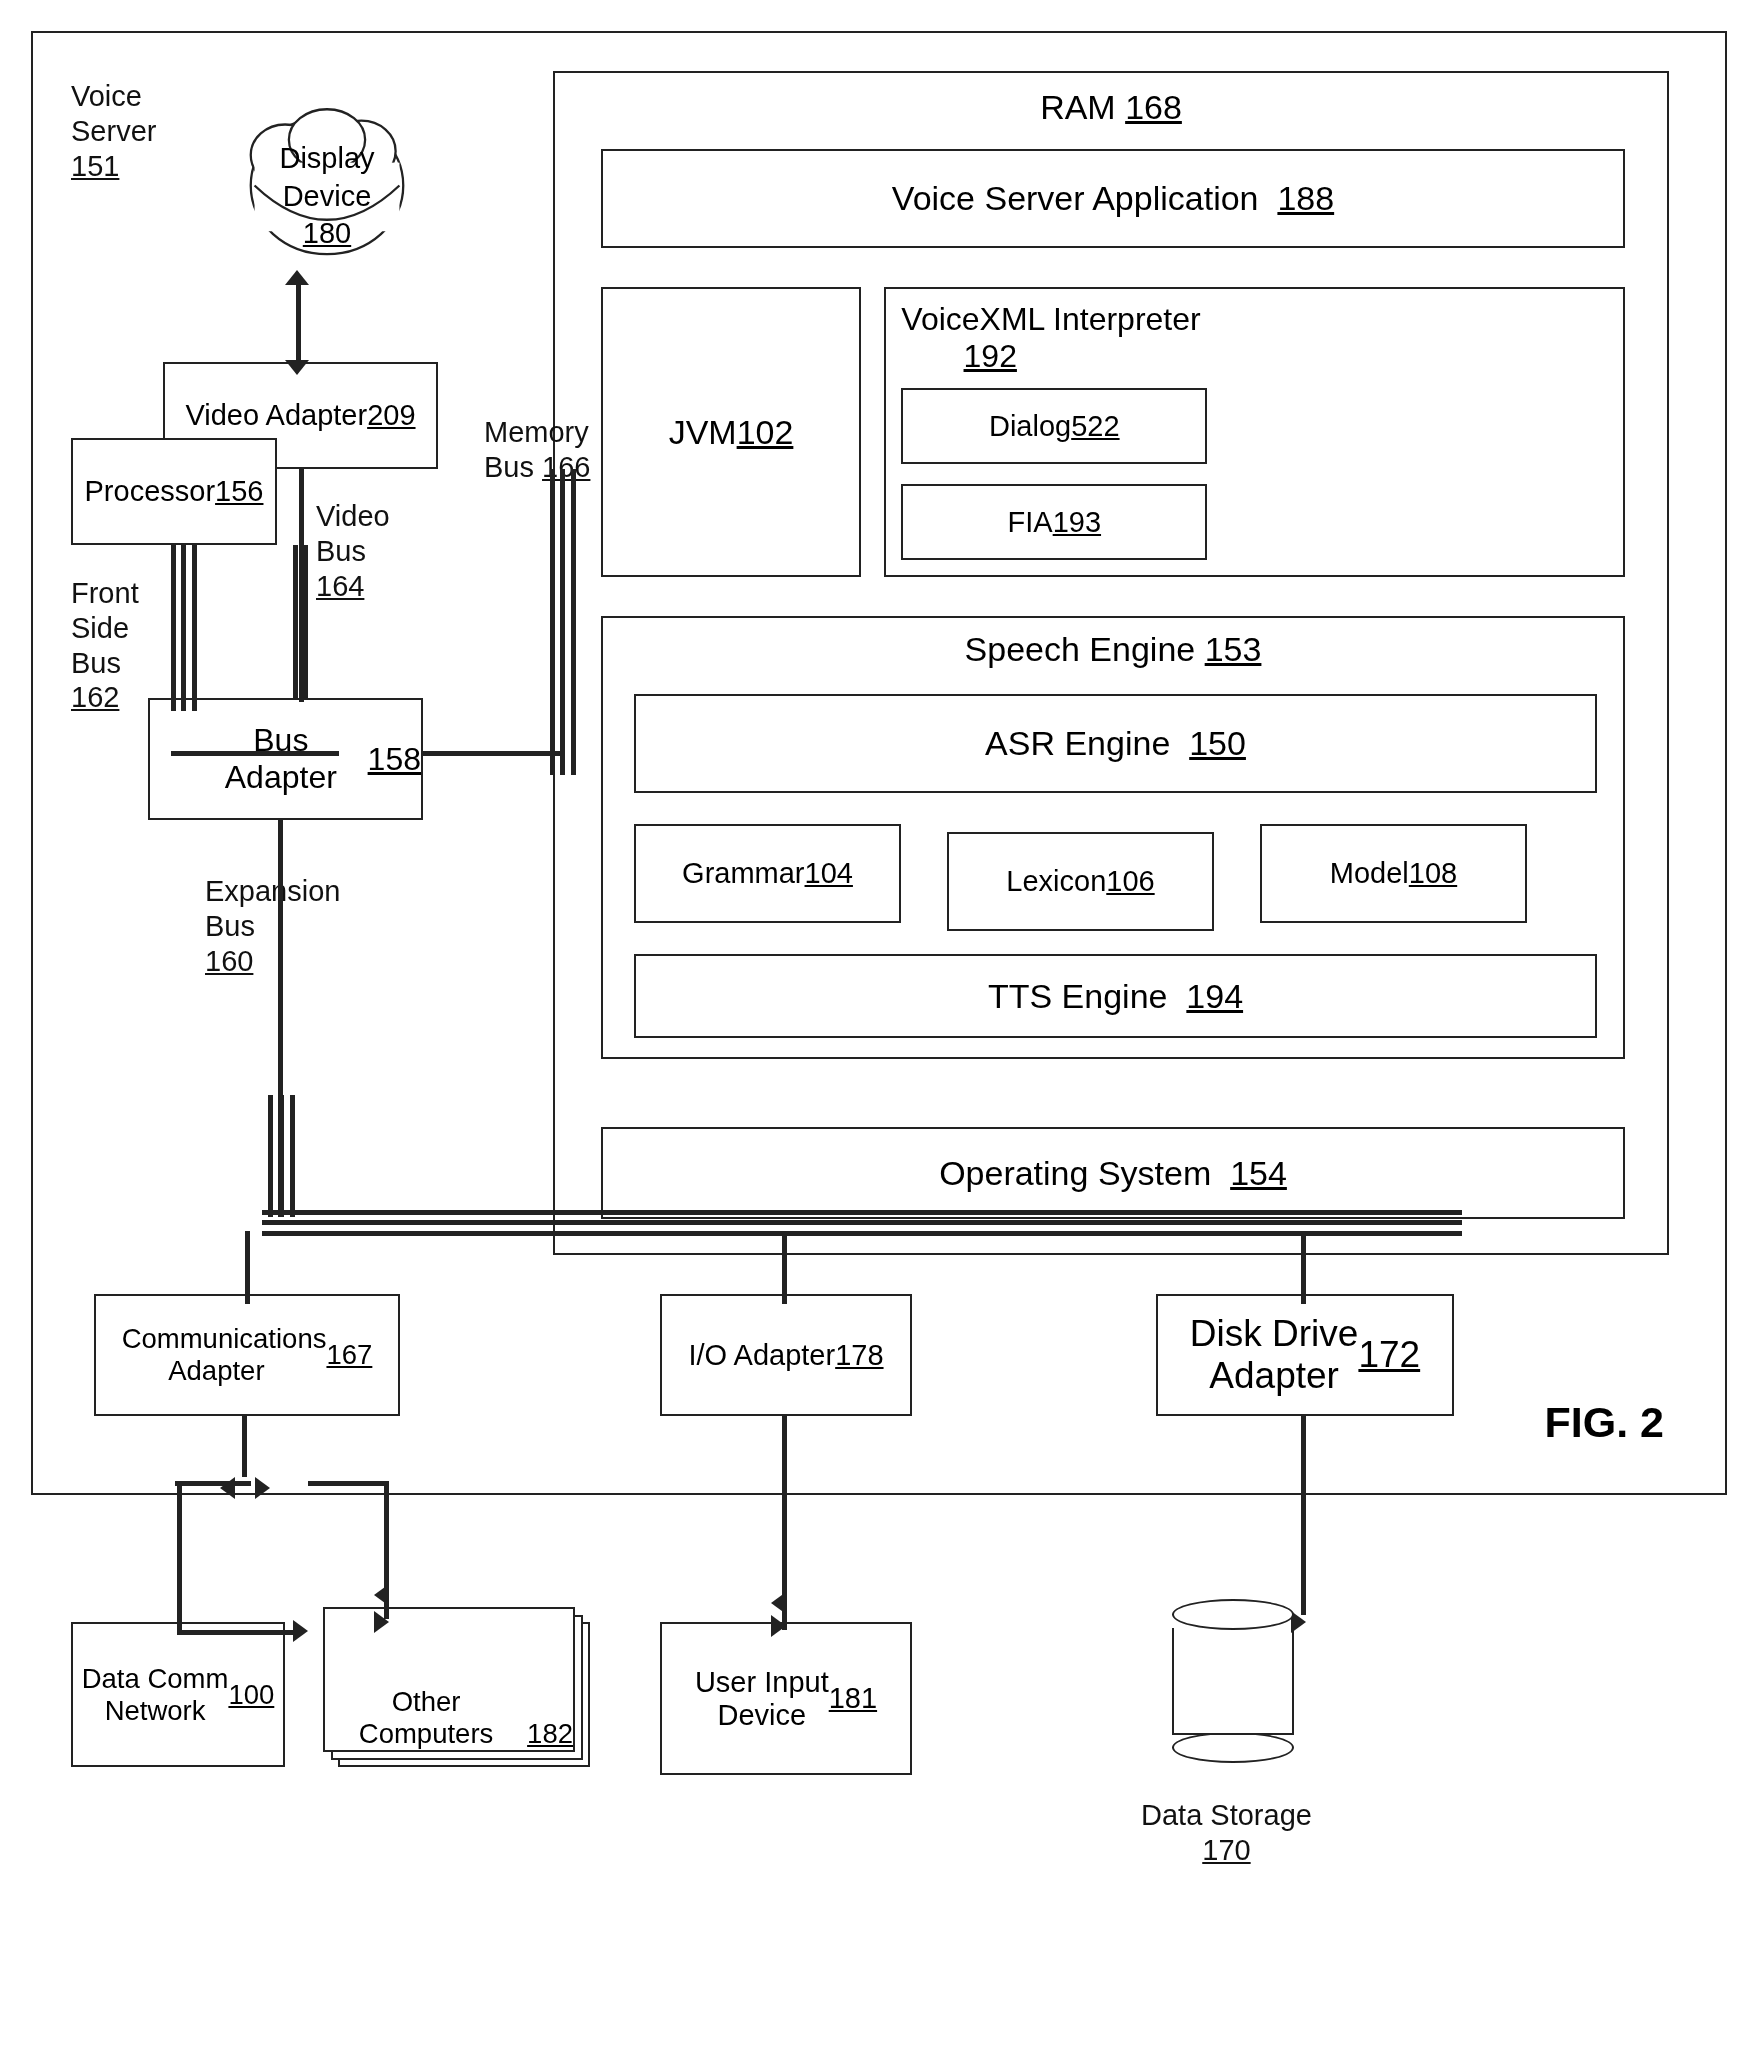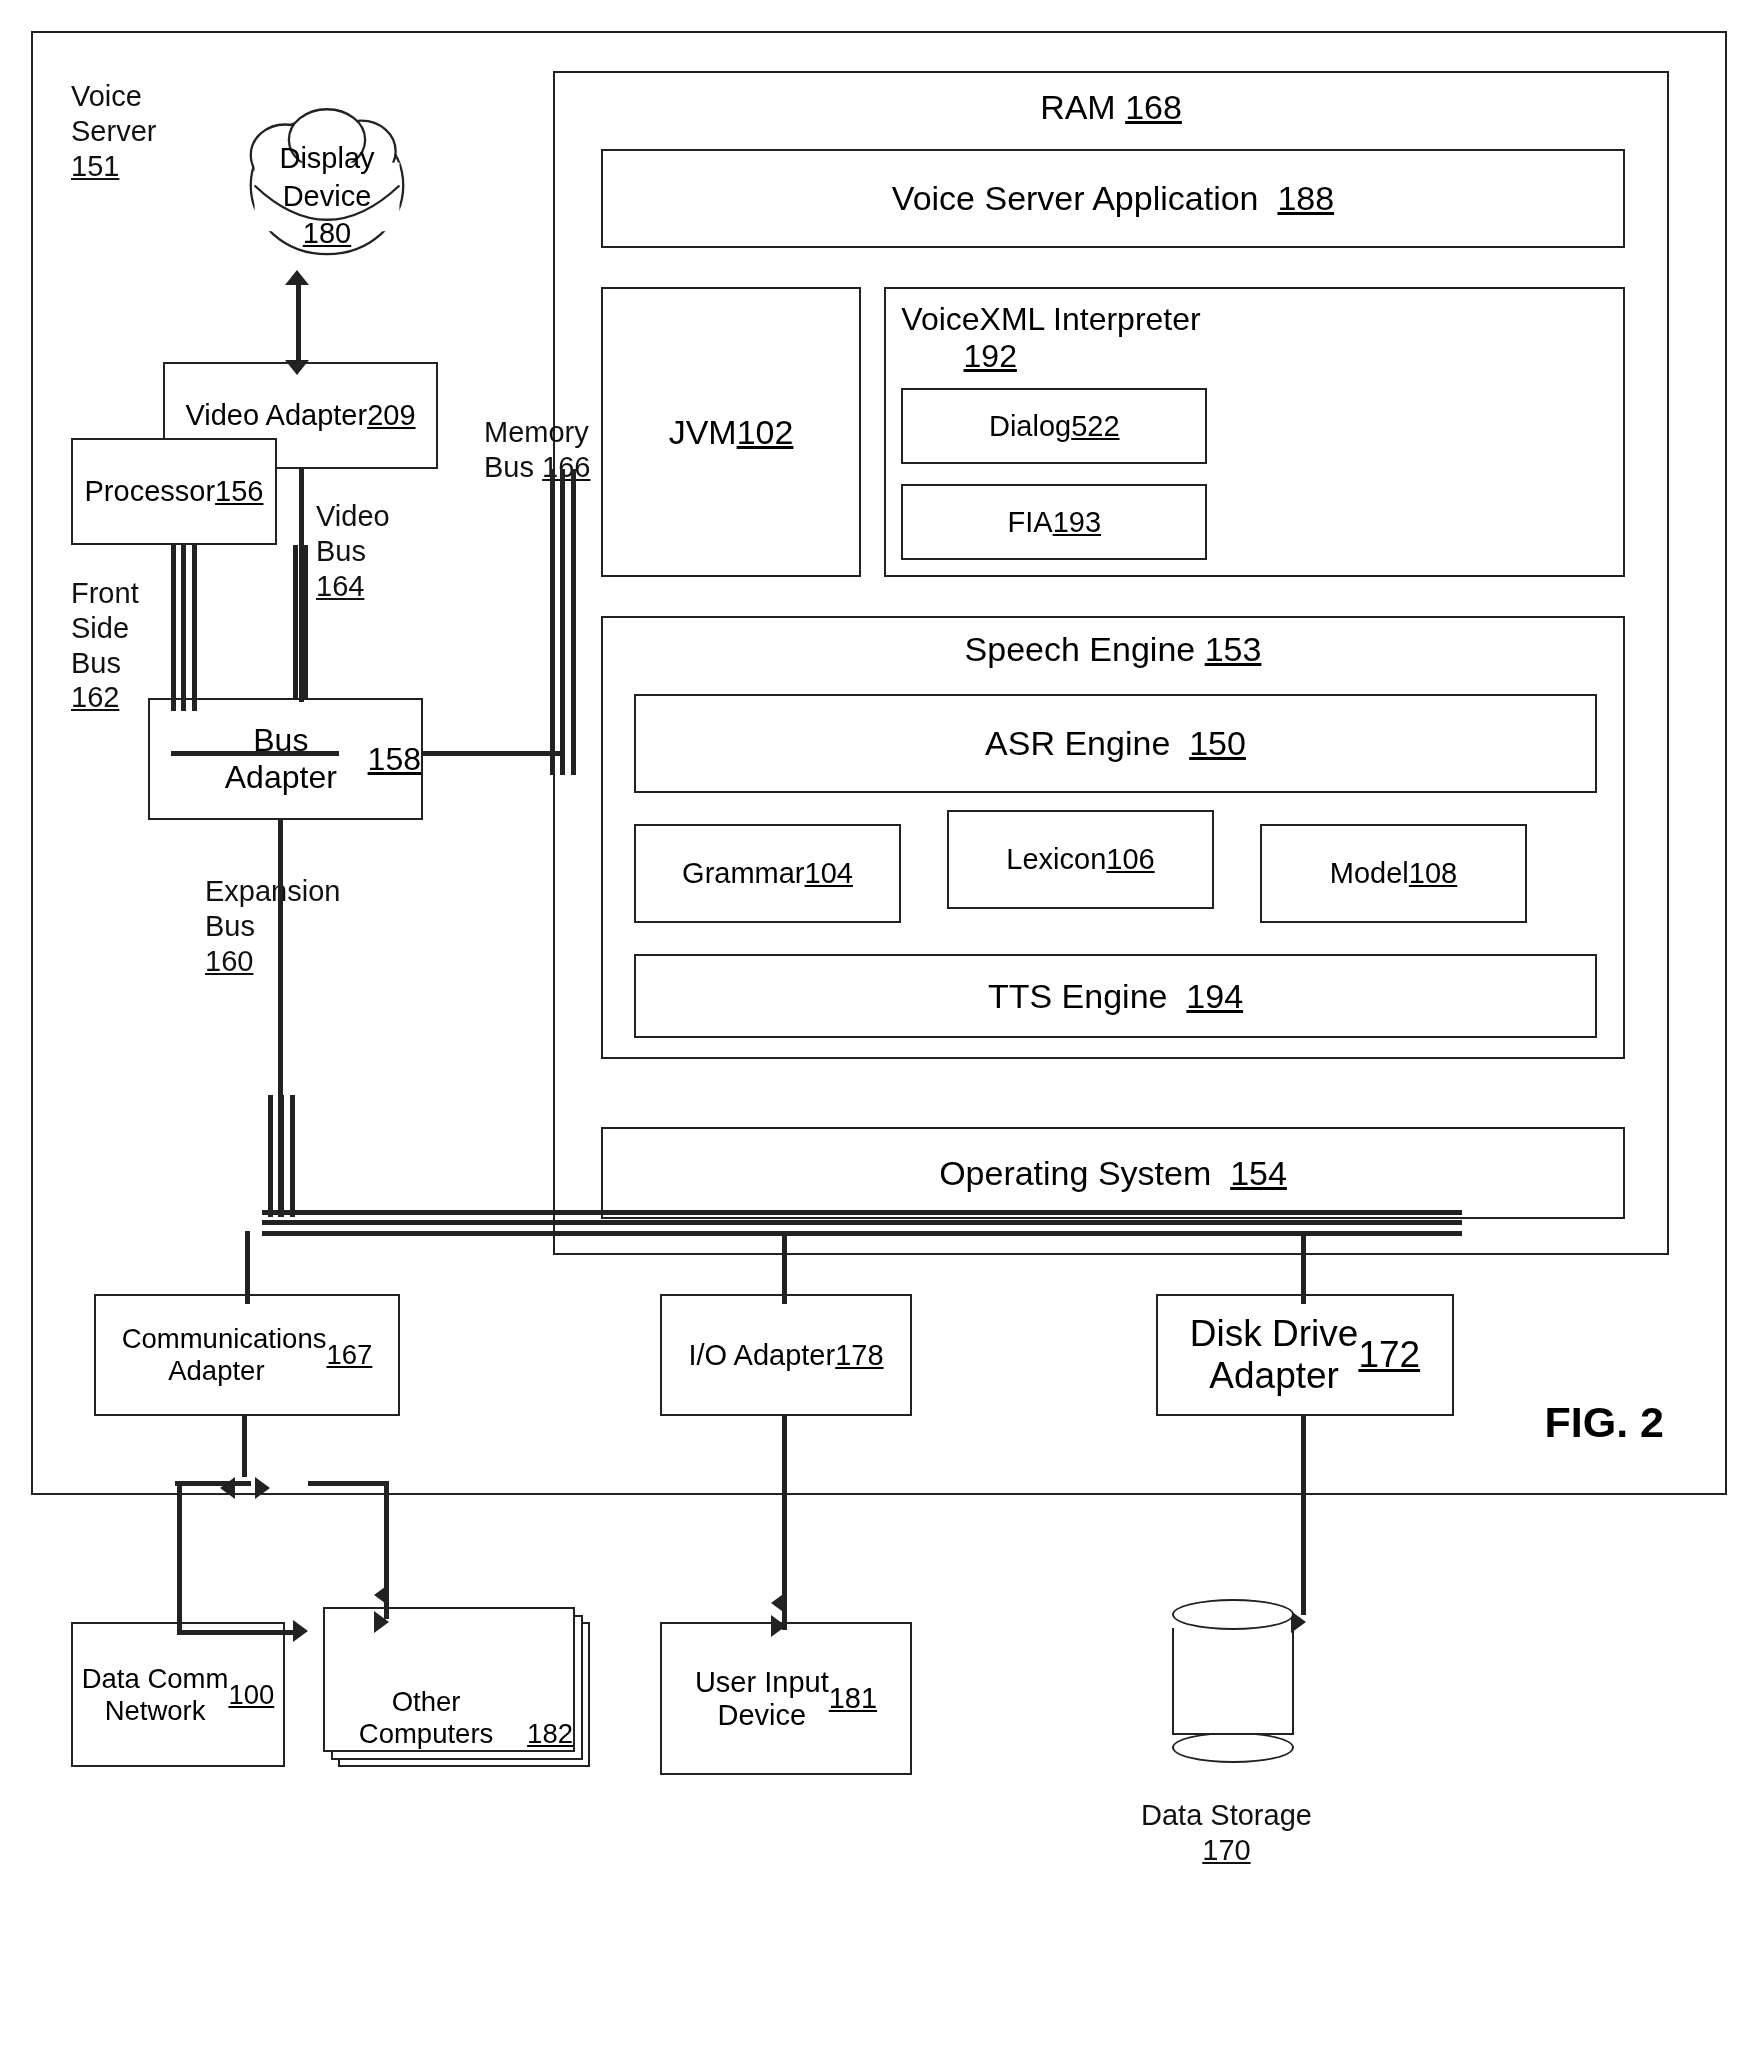--- a/index.html
+++ b/index.html
@@ -136,21 +136,21 @@
       </div>
 
       <div class="box" style="top:76px; left:31px; width:963px; height:99px; font-size:34px;">
         ASR Engine &nbsp;<u>150</u>
       </div>
 
       <div class="box" style="top:206px; left:31px; width:267px; height:99px;">
         Grammar<br><u>104</u>
       </div>
 
-      <div class="box" style="top:192px; left:344px; width:267px; height:99px;">
+      <div class="box" style="top:214px; left:344px; width:267px; height:99px;">
         Lexicon<br><u>106</u>
       </div>
 
       <div class="box" style="top:206px; left:657px; width:267px; height:99px;">
         Model<br><u>108</u>
       </div>
 
       <div class="box" style="top:336px; left:31px; width:963px; height:84px; font-size:34px;">
         TTS Engine &nbsp;<u>194</u>
       </div>

